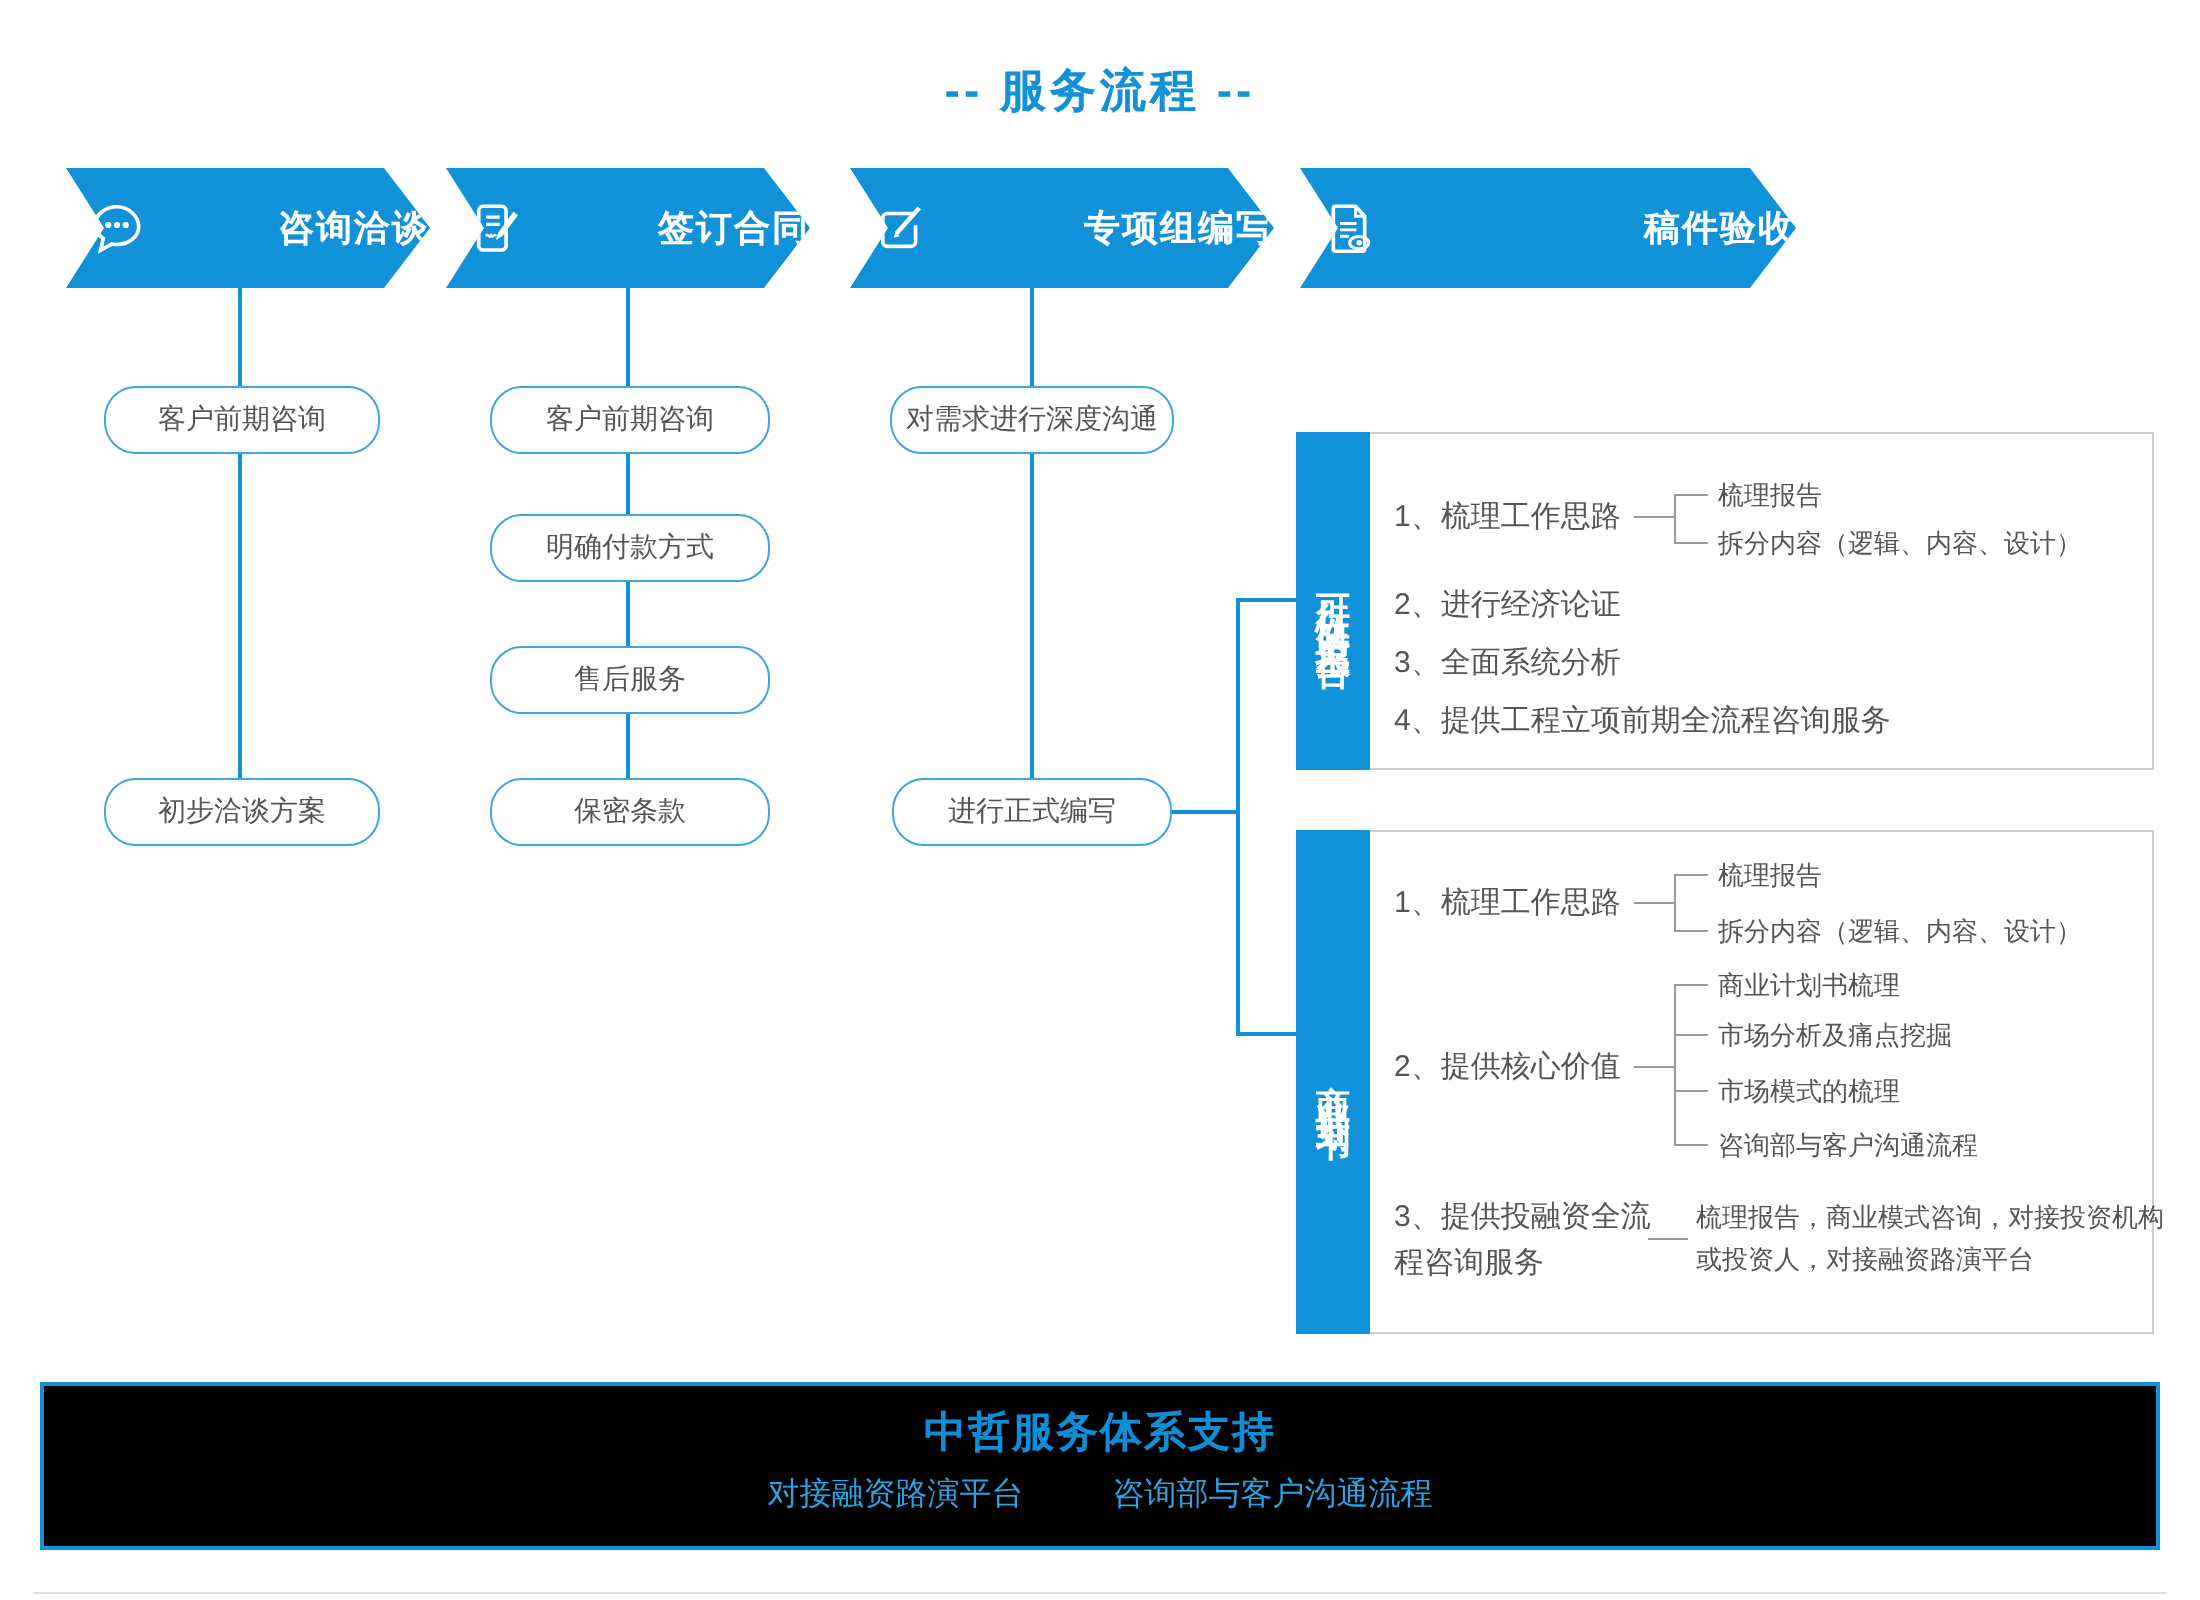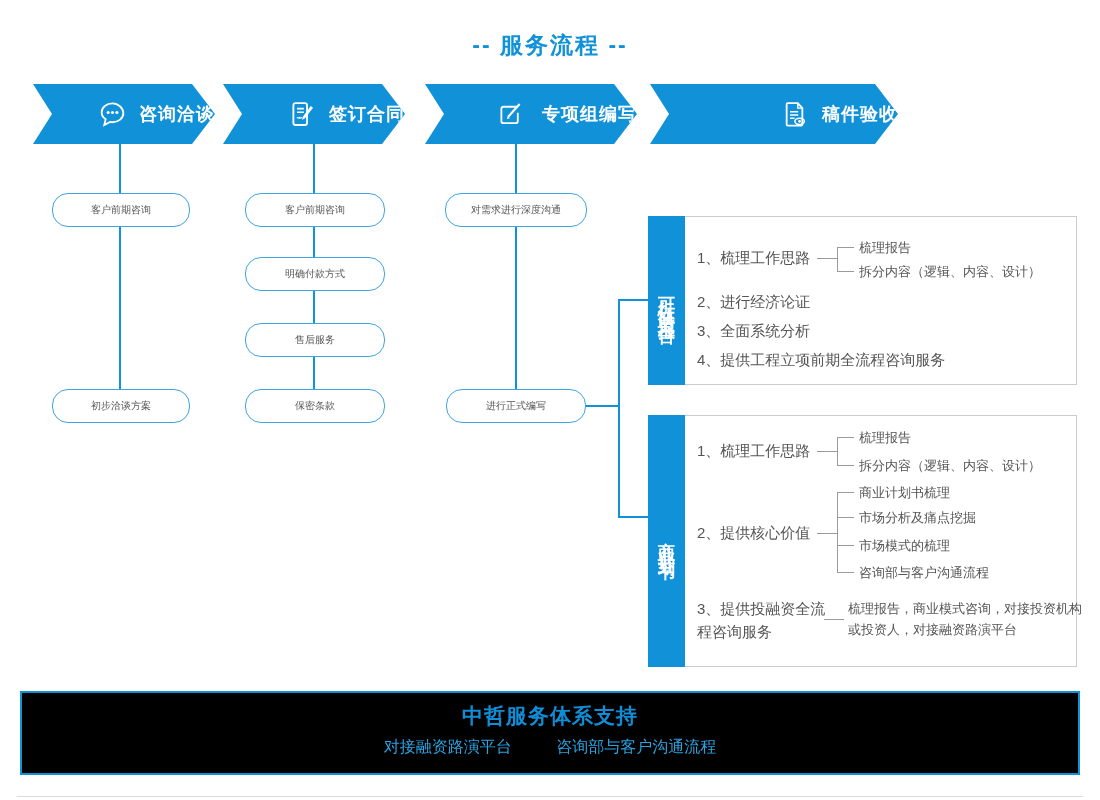--- a/index.html
+++ b/index.html
@@ -14,40 +14,40 @@
   *{margin:0;padding:0;box-sizing:border-box;}
   html,body{background:#fff;}
   body{font-family:"Liberation Sans","DejaVu Sans",sans-serif;}
   .canvas{position:relative;width:1100px;height:800px;background:#fff;overflow:hidden;border-radius:31px;}
 
   .page-title{position:absolute;left:0;top:30px;width:100%;text-align:center;
     color:var(--primary);font-size:23px;font-weight:bold;letter-spacing:2px;}
 
   
   .step{position:absolute;top:84px;height:60px;background:var(--primary);
-    display:flex;align-items:center;justify-content:flex-end;gap:11px;
+    display:flex;align-items:center;justify-content:space-between;gap:11px;
     color:#fff;font-size:18px;font-weight:bold;letter-spacing:1px;
     clip-path:polygon(0 0,calc(100% - 23px) 0,100% 50%,calc(100% - 23px) 100%,0 100%,19px 50%);
     padding-left:10px;}
   .step .icon{display:flex;align-items:center;}
   .step .icon svg{width:31px;height:31px;display:block;}
 
   
   .vline,.hline{position:absolute;background:var(--primary);}
   .vline{width:2px;}
   .hline{height:2px;}
   .gline{position:absolute;background:var(--line-gray);}
   .gline.v{width:1px;}
   .gline.h{height:1px;}
 
   
   .node{position:absolute;height:34px;border:1px solid var(--box-border);
     border-radius:16px;background:#fff;color:var(--text-gray);
     display:flex;align-items:center;justify-content:center;
-    font-size:10px;white-space:nowrap;}
+    font-size:14px;white-space:nowrap;}
 
   
   .section{position:absolute;width:429px;}
   .section .panel{position:absolute;left:37px;top:0;right:0;bottom:0;
     border:1px solid var(--panel-border);border-left:none;background:#fff;}
   .section .tab{position:absolute;left:0;top:0;bottom:0;width:37px;background:var(--primary);
     color:#fff;font-weight:bold;font-size:17px;letter-spacing:5px;
     writing-mode:vertical-lr;text-orientation:upright;
     display:flex;align-items:center;justify-content:center;}
   .item{position:absolute;color:var(--text-gray);font-size:15px;white-space:nowrap;}

